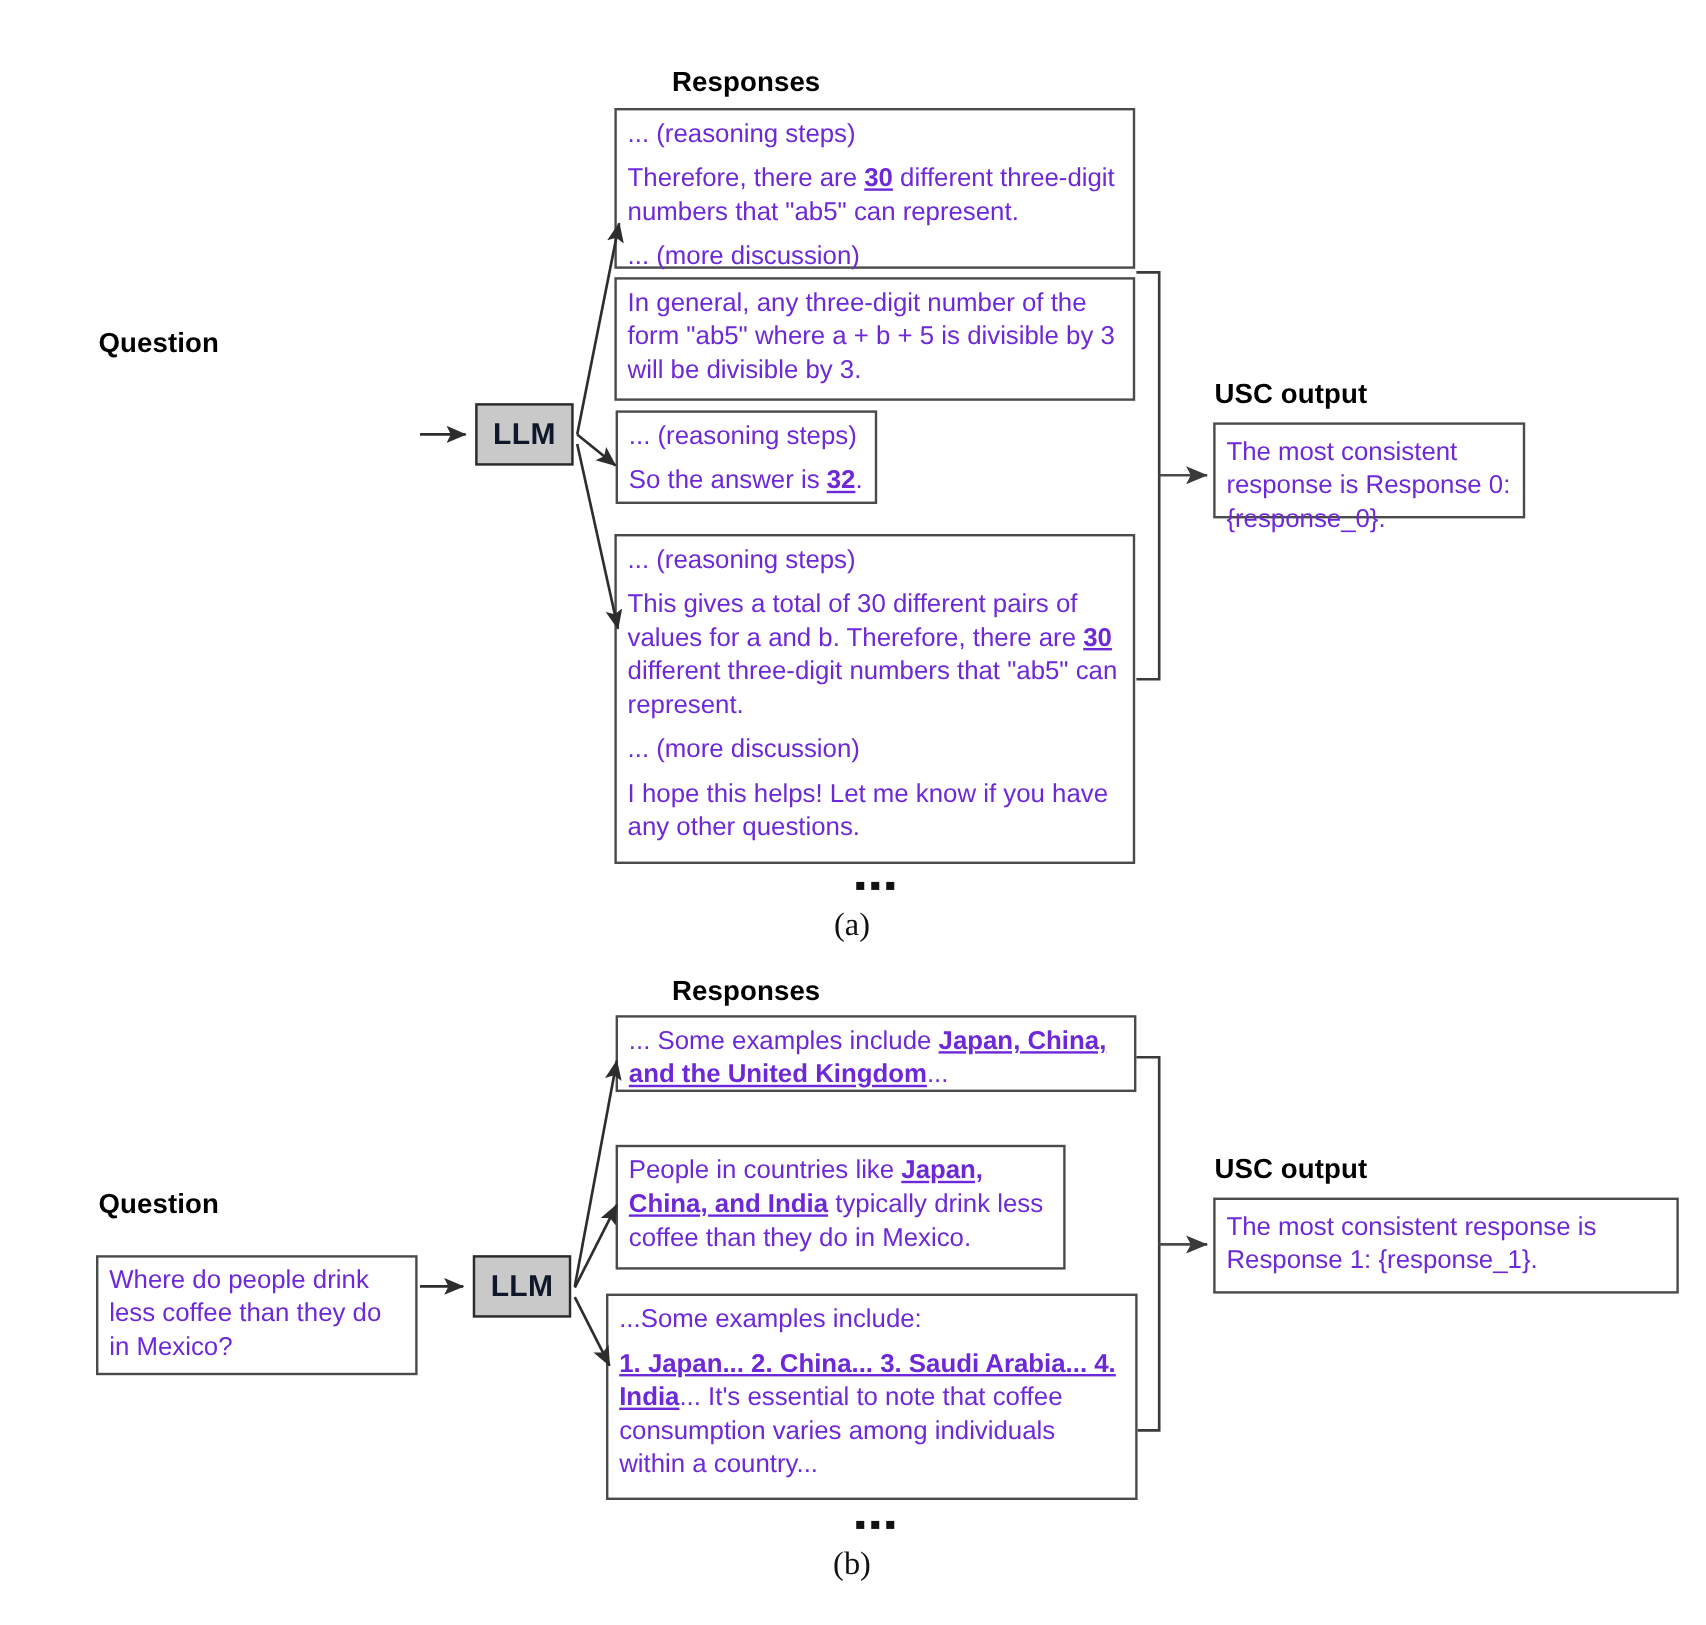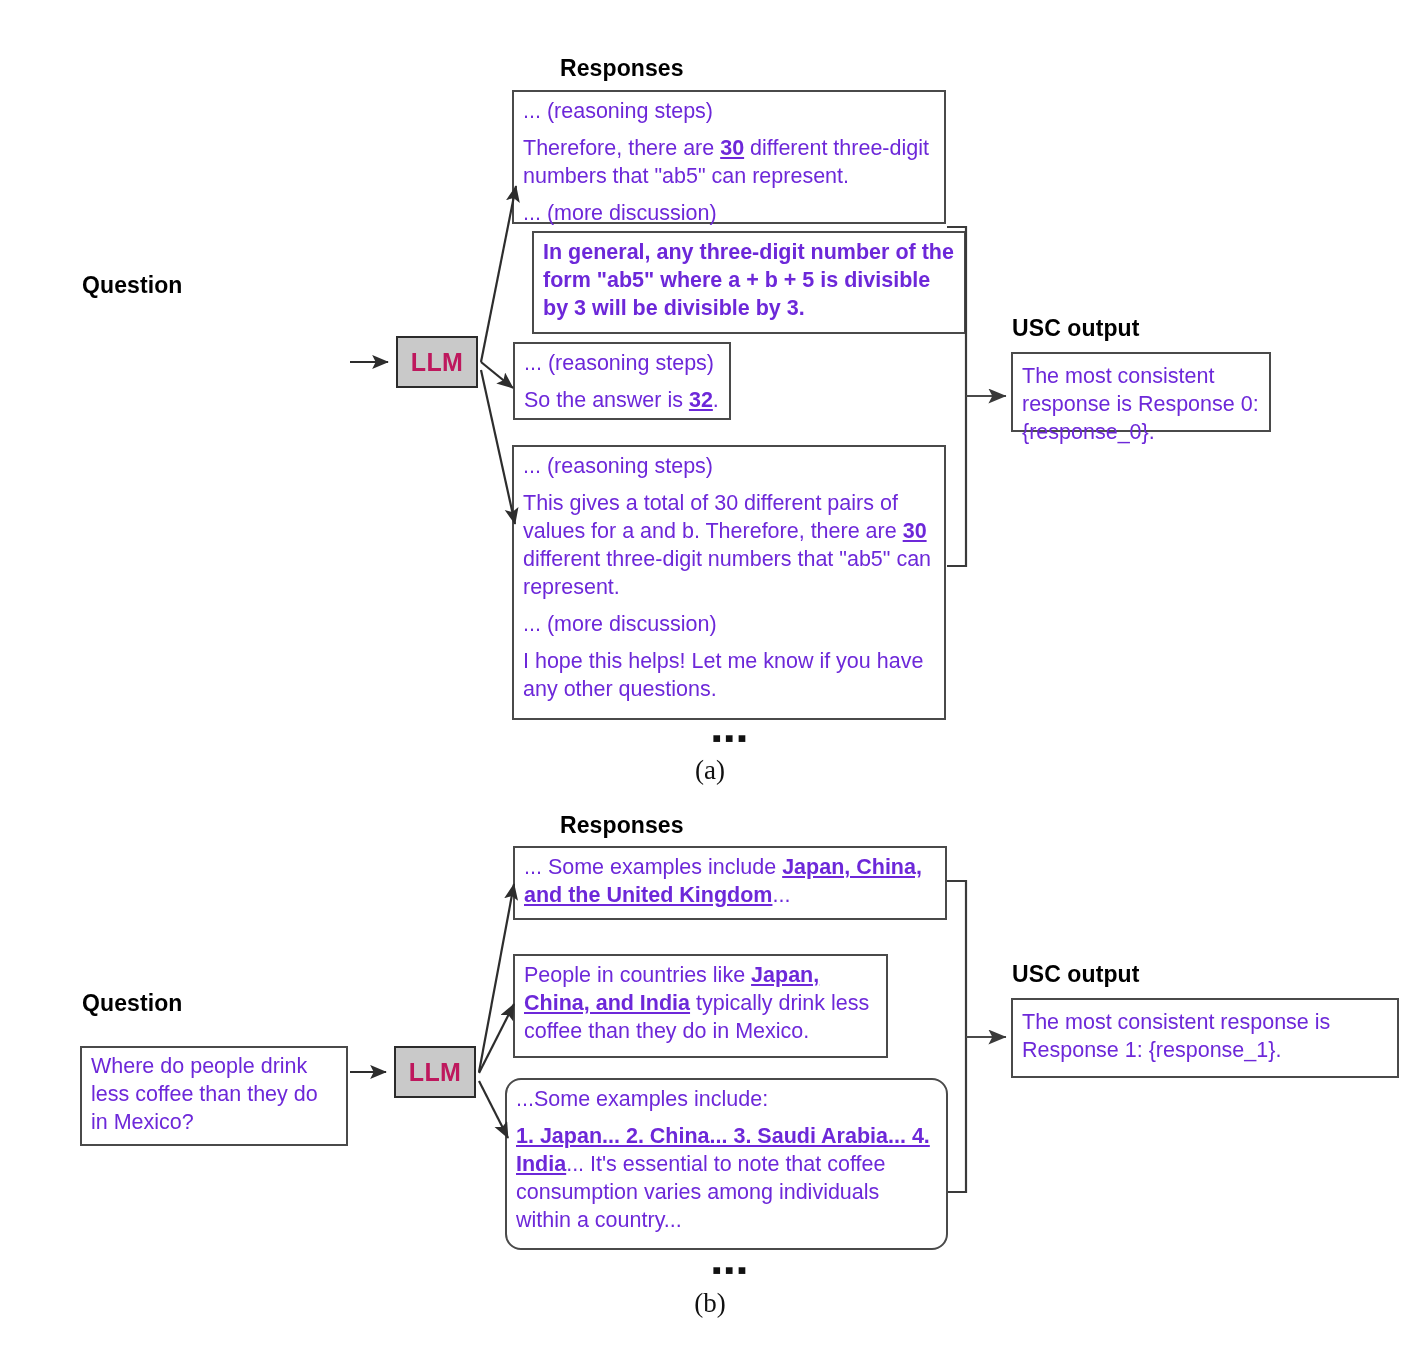--- a/index.html
+++ b/index.html
@@ -53,21 +53,21 @@
   .llm {
     position: absolute;
     background: #c9c9c9;
     border: 2px solid #2b2b2b;
     box-sizing: border-box;
     font-weight: bold;
     font-size: 25px;
     display: flex;
     align-items: center;
     justify-content: center;
-    color: #be185d;
+    color: #0f172a;
     letter-spacing: 0.3px;
   }
   .dots {
     position: absolute;
     font-size: 27px;
     font-weight: bold;
     letter-spacing: 3px;
     line-height: 1;
     color: #111;
   }
@@ -100,21 +100,21 @@
 
 
   <div class="llm" style="left:396px; top:336px; width:82px; height:52px;">LLM</div>
 
   <div class="box" style="left:512px; top:90px; width:434px; height:134px;">
     <p>... (reasoning steps)</p>
     <p>Therefore, there are <span class="u">30</span> different three-digit numbers that "ab5" can represent.</p>
     <p>... (more discussion)</p>
   </div>
 
-  <div class="box" style="left:532px; top:231px; width:434px; height:103px;font-weight:bold;">
+  <div class="box" style="left:512px; top:231px; width:434px; height:103px;">
     <p>In general, any three-digit number of the form "ab5" where a + b + 5 is divisible by 3 will be divisible by 3.</p>
   </div>
 
   <div class="box" style="left:513px; top:342px; width:218px; height:78px;">
     <p>... (reasoning steps)</p>
     <p>So the answer is <span class="u">32</span>.</p>
   </div>
 
   <div class="box" style="left:512px; top:445px; width:434px; height:275px;">
     <p>... (reasoning steps)</p>
@@ -139,29 +139,29 @@
   <div class="hdr" style="left:82px; top:990px; width:260px;">Question</div>
 
   <div class="hdr" style="left:1012px; top:961px; width:322px;">USC output</div>
 
   <div class="box" style="left:80px; top:1022px; width:268px; height:100px; padding-top:5px;margin-top:24px;">
     <p>Where do people drink less coffee than they do in Mexico?</p>
   </div>
 
   <div class="llm" style="left:394px; top:1046px; width:82px; height:52px;">LLM</div>
 
-  <div class="box" style="left:513px; top:846px; width:434px; height:74px;">
+  <div class="box" style="left:513px; top:846px; width:434px; height:64px;">
     <p>... Some examples include <span class="u">Japan, China, and the United Kingdom</span>...</p>
   </div>
 
   <div class="box" style="left:513px; top:954px; width:375px; height:104px;">
     <p>People in countries like <span class="u">Japan, China, and India</span> typically drink less coffee than they do in Mexico.</p>
   </div>
 
-  <div class="box" style="left:505px; top:1078px; width:443px; height:172px;border-radius:16px;">
+  <div class="box" style="left:505px; top:1078px; width:443px; height:172px;">
     <p>...Some examples include:</p>
     <p><span class="u">1. Japan... 2. China... 3. Saudi Arabia... 4. India</span>... It's essential to note that coffee consumption varies among individuals within a country...</p>
   </div>
 
   <div class="dots" style="left:712px; top:1257px;">▪▪▪</div>
 
   <div class="box" style="left:1011px; top:998px; width:388px; height:80px; padding-top:9px;">
     <p>The most consistent response is Response 1: {response_1}.</p>
   </div>
 

